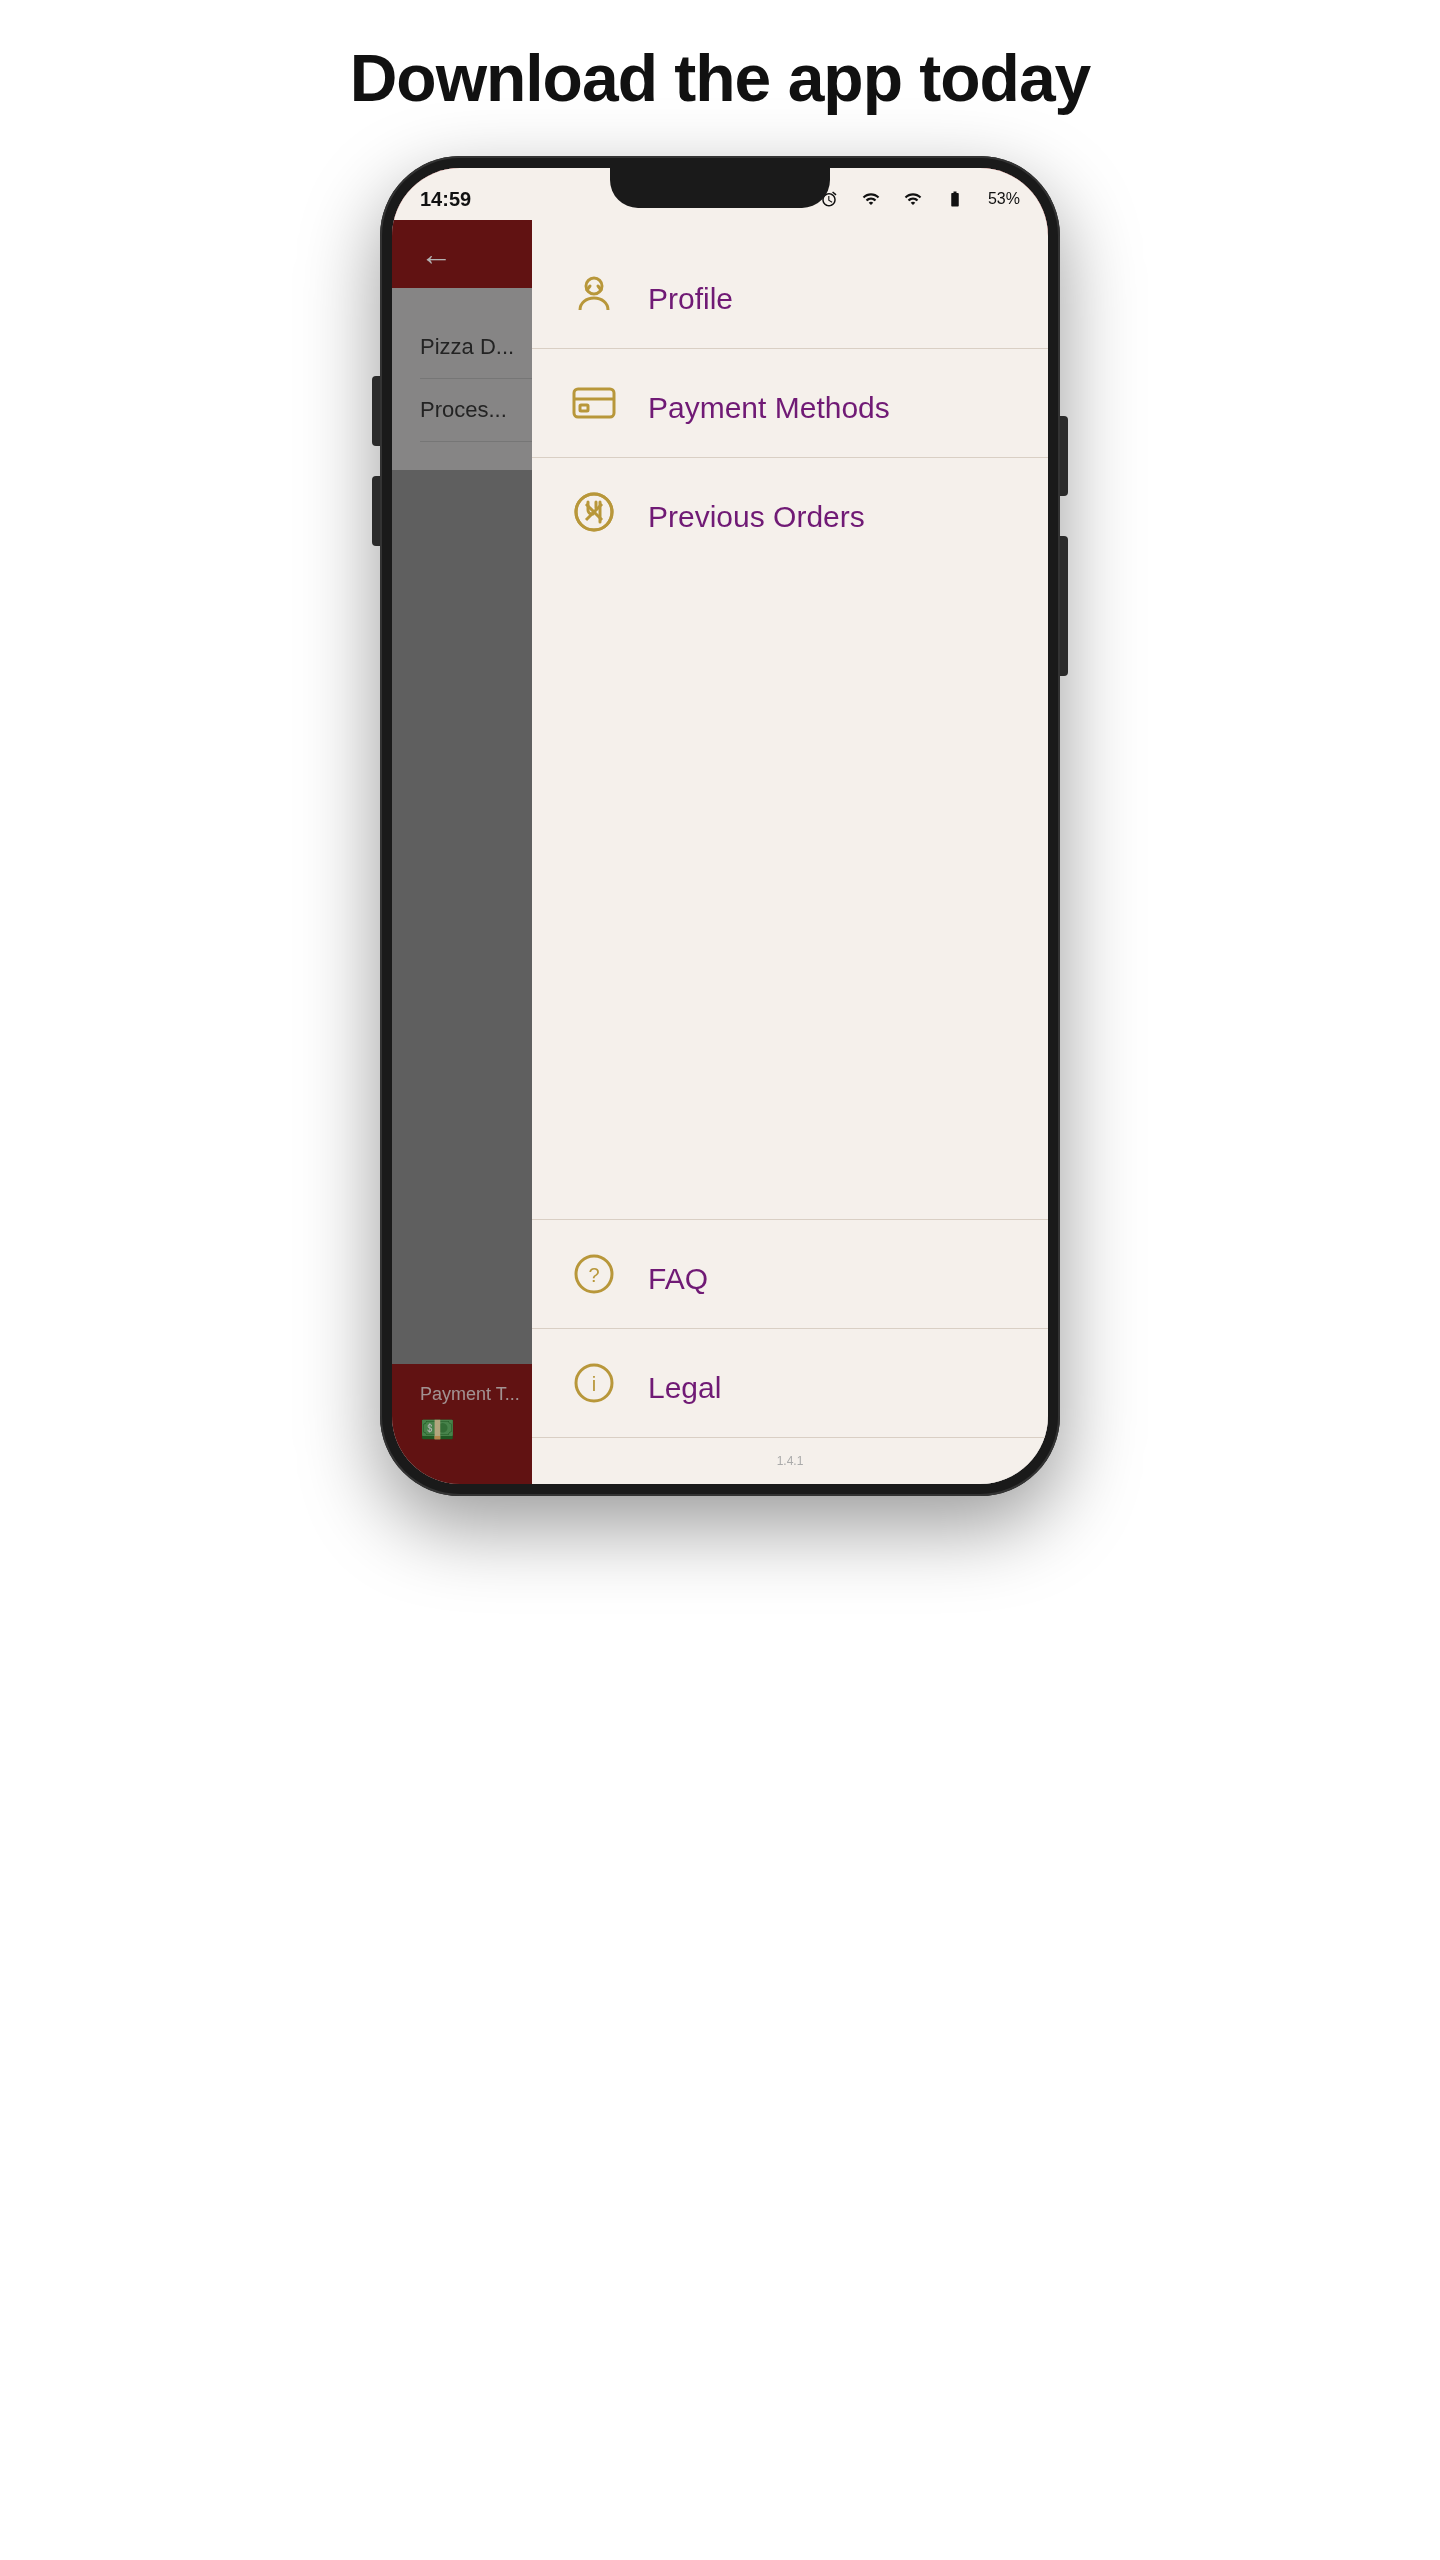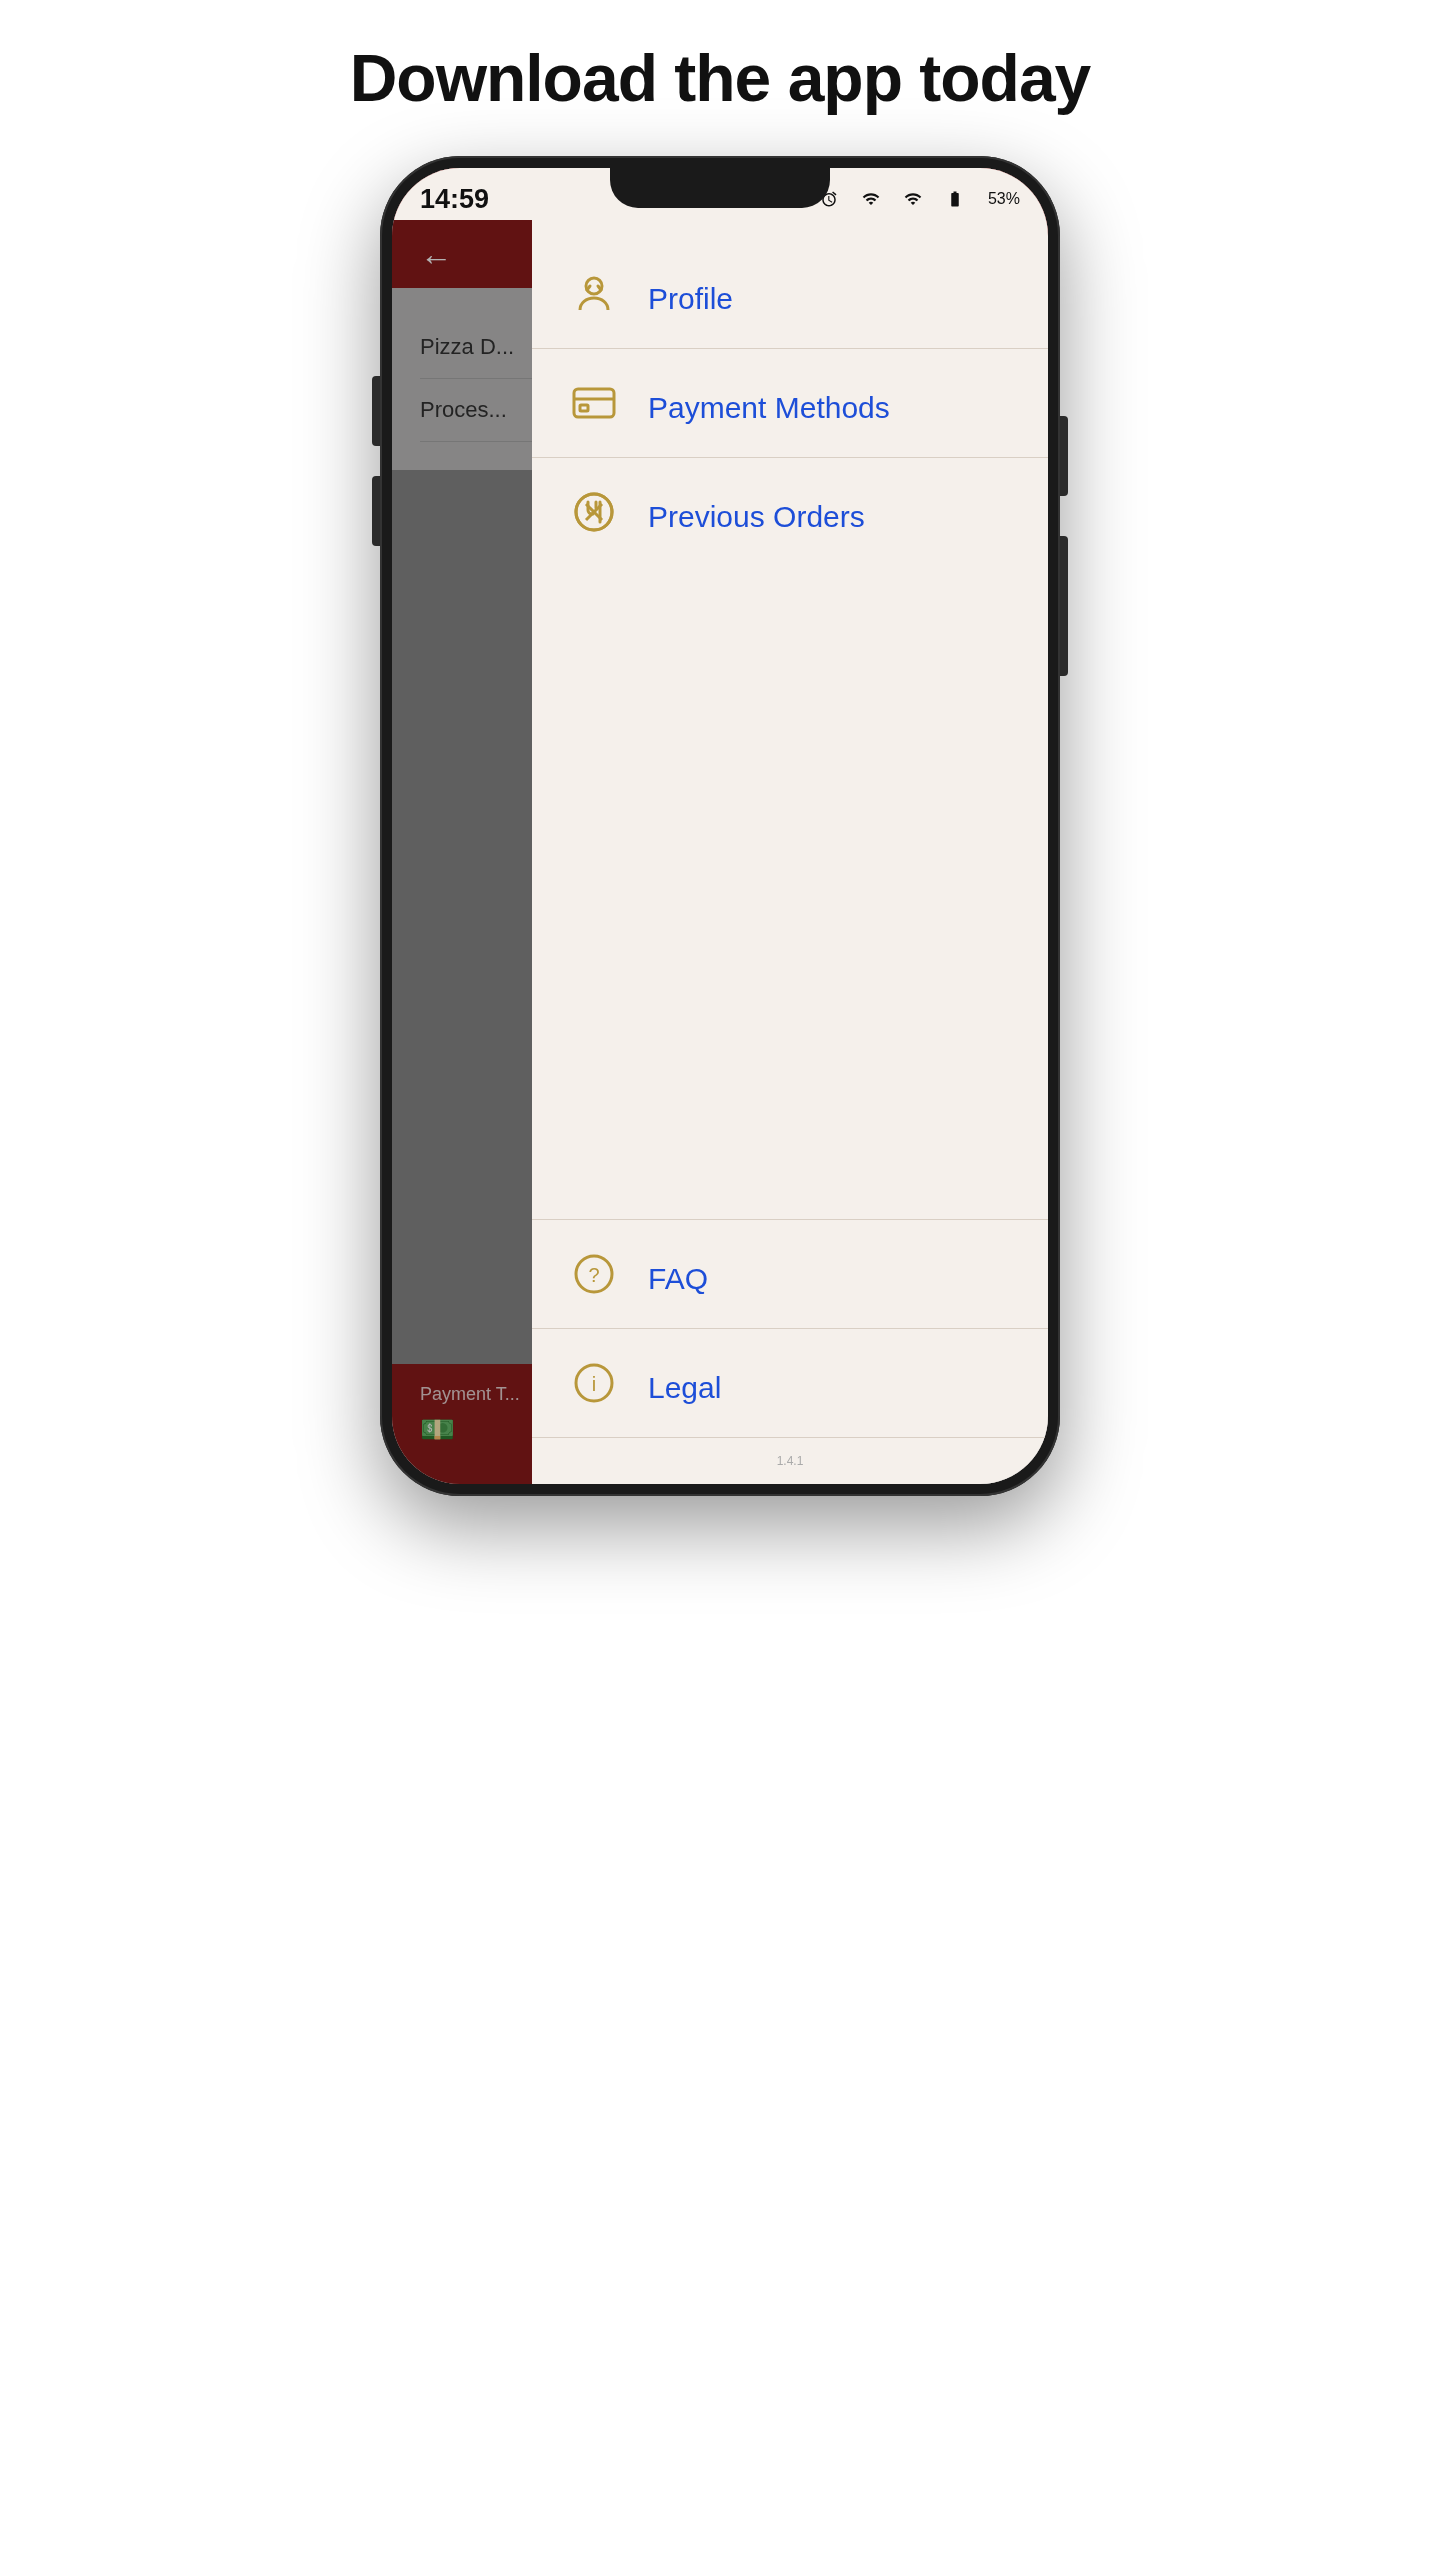--- a/index.html
+++ b/index.html
@@ -104,21 +104,21 @@
       justify-content: space-between;
       align-items: center;
       padding: 10px 28px 0;
       height: 52px;
       background: #f5f0eb;
       position: relative;
       z-index: 50;
     }
 
     .status-time {
-      font-size: 27px;
+      font-size: 20px;
       font-weight: 600;
       color: #111;
     }
 
     .status-icons {
       display: flex;
       align-items: center;
       gap: 24px;
       font-size: 14px;
       color: #111;
@@ -249,21 +249,21 @@
       justify-content: center;
     }
 
     .menu-icon svg {
       width: 48px;
       height: 48px;
     }
 
     .menu-label {
       font-size: 30px;
-      color: #1d4ed8;
+      color: #701a75;
       font-weight: 400;
       margin-top: 9px;
     }
 
     
     .drawer-spacer {
       flex: 1;
     }
 
     

